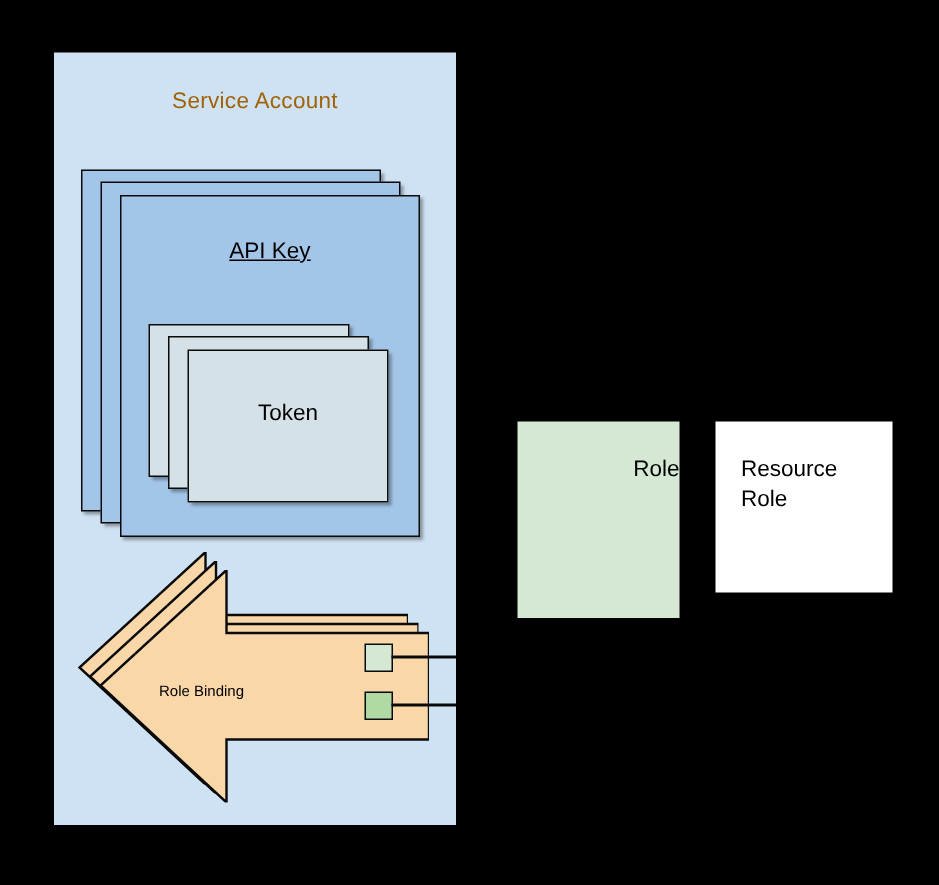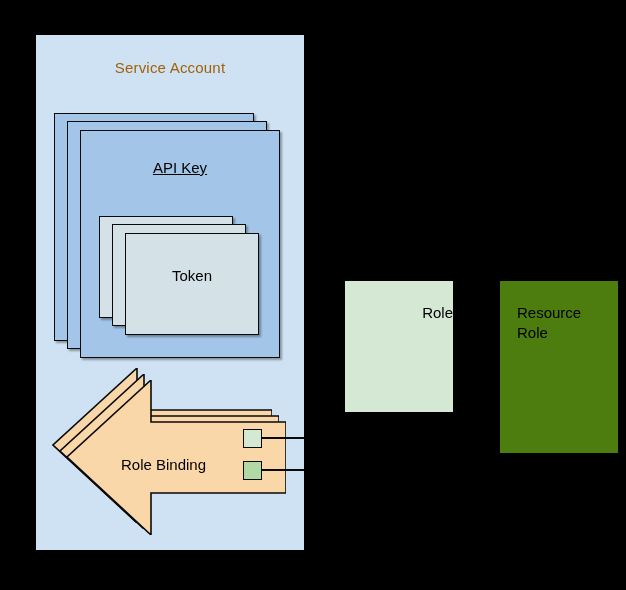--- a/index.html
+++ b/index.html
@@ -90,23 +90,23 @@
   .rb-arrow {
     position: absolute;
     width: 220px;
     height: 155px;
   }
   .rb-a0 { left: 0px;  top: 0px; }
   .rb-a1 { left: 7px;  top: 6px; }
   .rb-a2 { left: 14px; top: 12px; }
   .rb-label {
     position: absolute;
-    left: 69px;
+    left: 54px;
     top: 88px;
-    font-size: 15px;
+    font-size: 10px;
     color: #000000;
     white-space: nowrap;
   }
 
   
   .conn-square {
     position: absolute;
     box-sizing: border-box;
     width: 19px;
     height: 19px;
@@ -130,25 +130,25 @@
     box-sizing: border-box;
   }
   .role-box {
     left: 345px;
     top: 281px;
     width: 108px;
     height: 131px;
     background: #d5e8d4;
   }
   .rg-box {
-    left: 500px;
+    left: 477px;
     top: 281px;
     width: 118px;
-    height: 172px;
-    background: #4d7c0f;
+    height: 114px;
+    background: #ffffff;
   }
   .green-label {
     position: absolute;
     left: 0;
     width: 100%;
     text-align: right;
     top: 22px;
     font-size: 15px;
     color: #000000;
     line-height: 20px;

